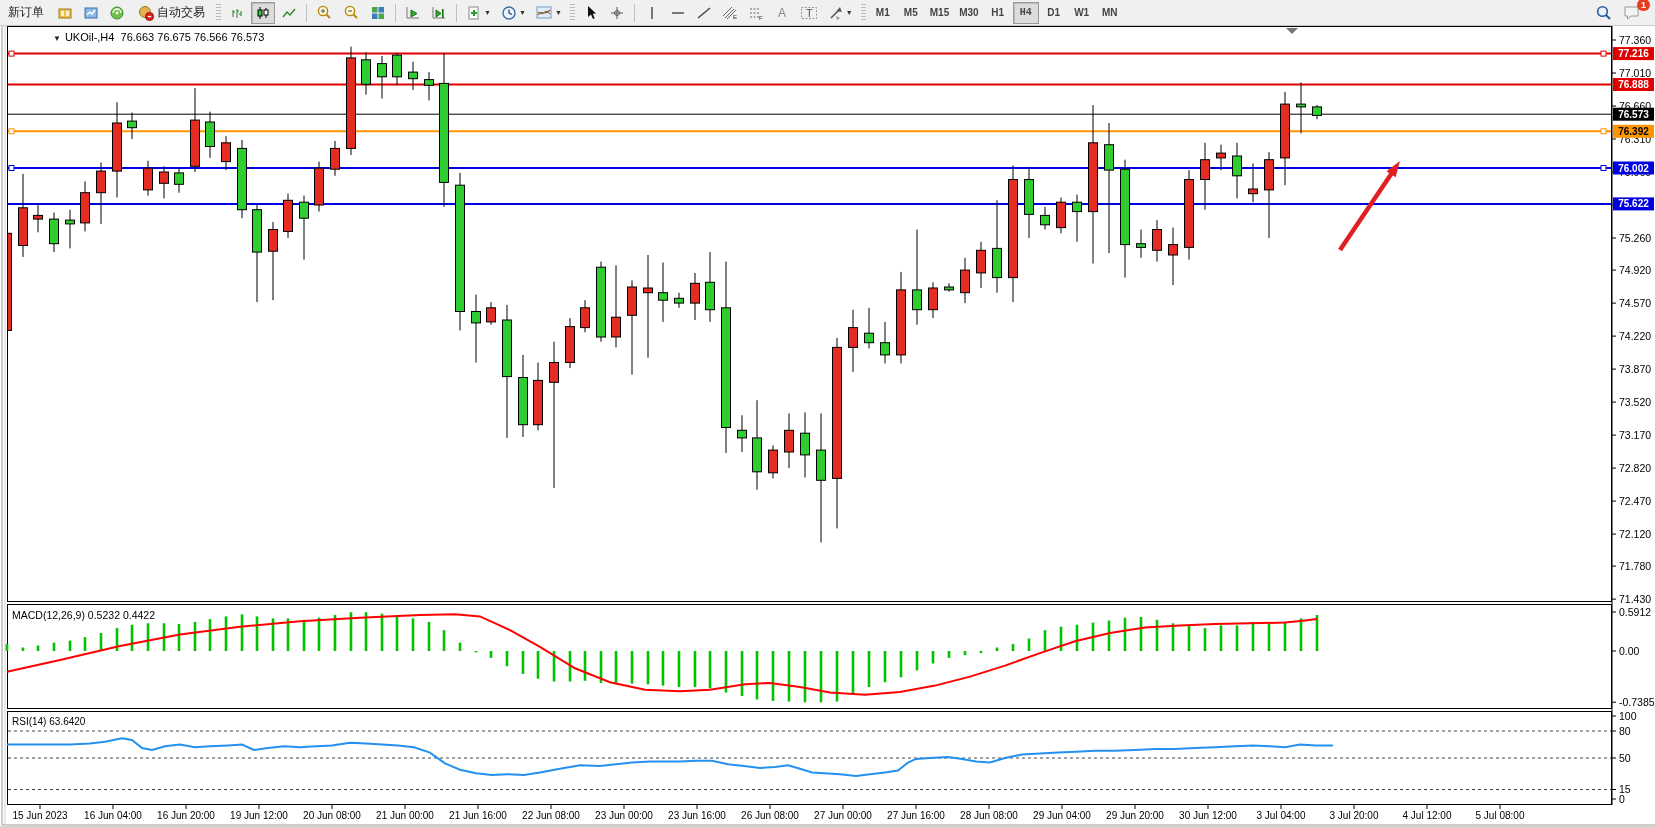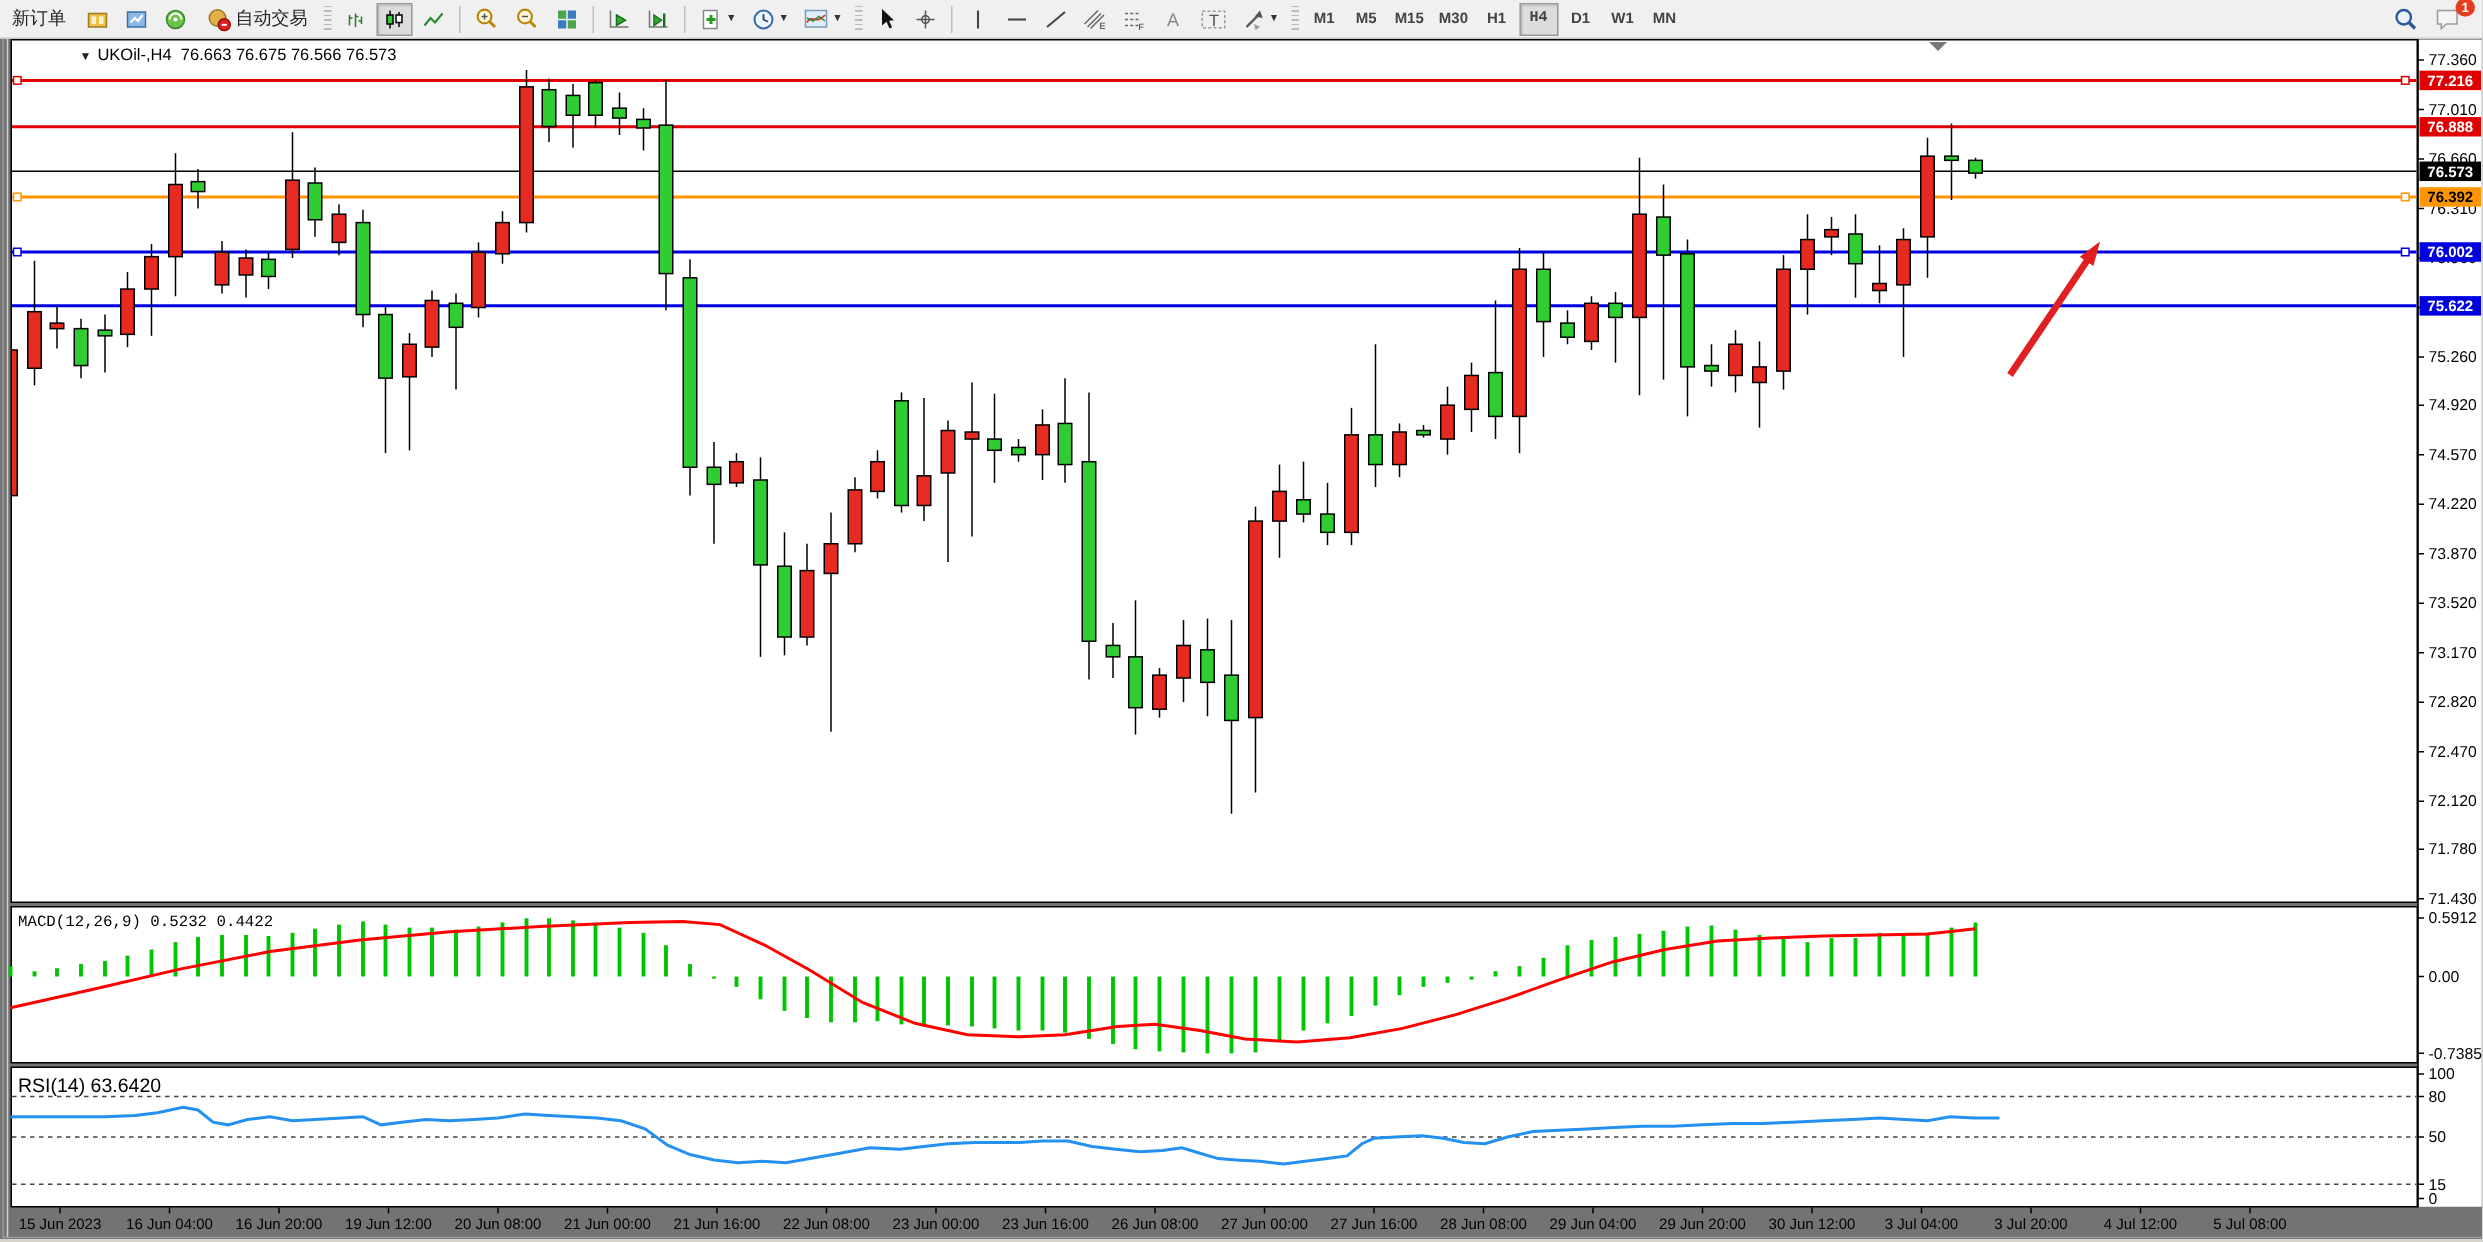--- a/index.html
+++ b/index.html
@@ -1,36 +1,36 @@
 <!DOCTYPE html>
 <html><head>
 <meta charset="utf-8">
 <style>
   html,body{margin:0;padding:0;background:#ececec;}
-  #app{position:relative;width:1655px;height:828px;background:#737373;overflow:hidden;
+  #app{position:relative;width:1655px;height:828px;background:#ffffff;overflow:hidden;
        font-family:"Liberation Sans",sans-serif;-webkit-font-smoothing:antialiased;}
   
   #toolbar{position:absolute;left:0;top:0;width:1655px;height:25px;background:#f0f0f0;
            border-bottom:1px solid #c9c9c9;display:flex;align-items:center;z-index:30;}
   .tbtn{height:22px;min-width:24px;display:flex;align-items:center;justify-content:center;
         margin:0 1px;padding:0 3px;border:1px solid transparent;box-sizing:border-box;color:#222;}
   .tbtn.textbtn{font-size:12px;padding:0 6px;white-space:nowrap;}
   .tbtn.active{border:1px solid #9a9a9a;background:#dcdcdc;box-shadow:inset 1px 1px 1px rgba(0,0,0,.15);font-family:Liberation Mono, monospace;}
   .tf{font-size:10px;font-weight:bold;color:#444;min-width:26px;}
   .tsep{width:1px;height:18px;background:#c0c0c0;margin:0 4px;}
   .tgrip{width:5px;height:18px;margin:0 3px;background:repeating-linear-gradient(#bbb 0 1px,transparent 1px 3px);}
   .caret{font-size:7px;color:#333;margin-left:2px;}
   .spacer{flex:1;}
   .badge{position:absolute;top:-4px;right:-6px;background:#e83c1e;color:#fff;border-radius:8px;
          font-size:9px;font-weight:bold;padding:1px 4px;line-height:10px;}
   
   .ovl{position:absolute;z-index:10;font-size:11px;color:#000;white-space:nowrap;}
   #chart-title{left:14px;top:31px;margin-left:39px;}
-  #macd-title{left:12px;top:609px;font-size:10.5px;font-family:Liberation Mono, monospace;}
-  #rsi-title{left:12px;top:716px;font-size:13px;}
+  #macd-title{left:12px;top:609px;font-size:10.5px;}
+  #rsi-title{left:12px;top:716px;font-size:10px;}
   .tri{font-size:8px;color:#222;margin-right:4px;}
   #bottomstrip{position:absolute;left:0;top:826px;width:1655px;height:2px;background:#d8d4cc;}
   svg text{font-family:"Liberation Sans",sans-serif;}
 </style>
 </head>
 <body>
 <div id="app">
 
   <div id="toolbar">
     <div class="tbtn textbtn">新订单</div>

